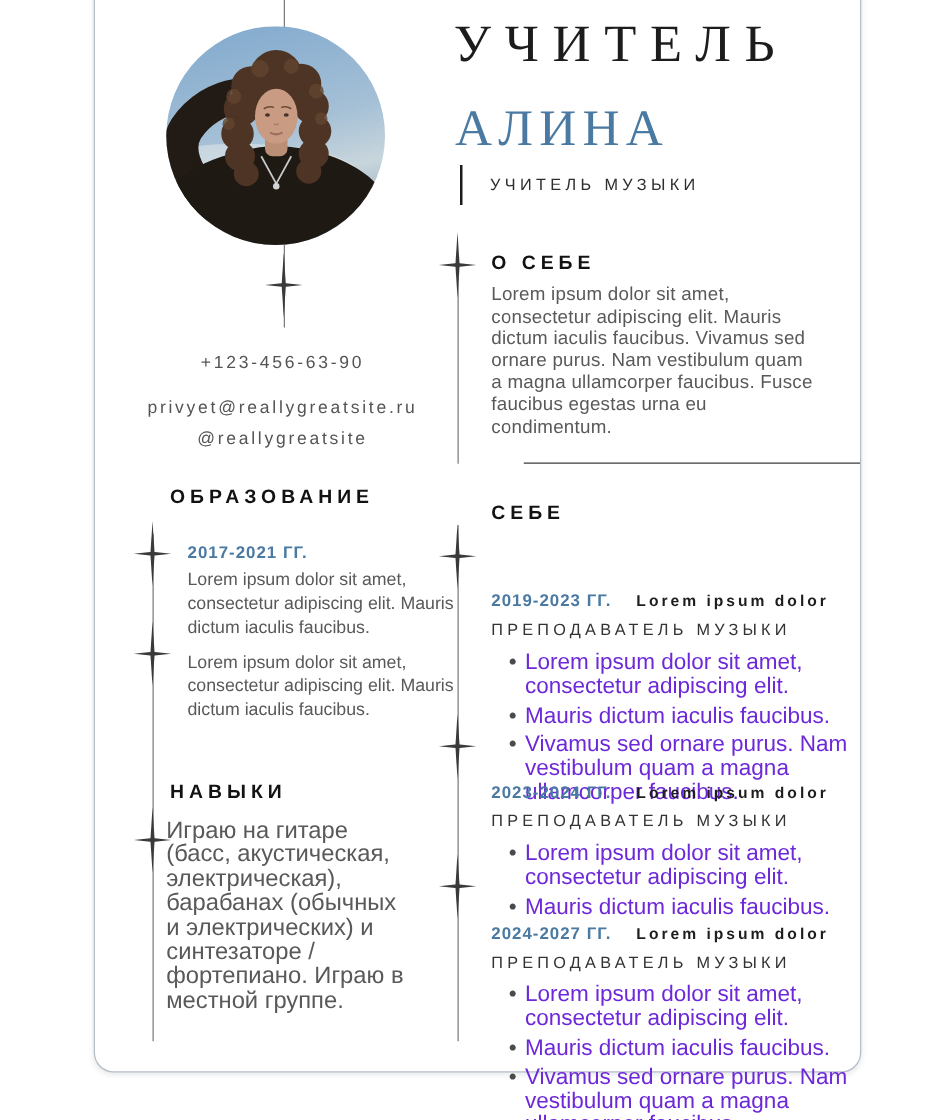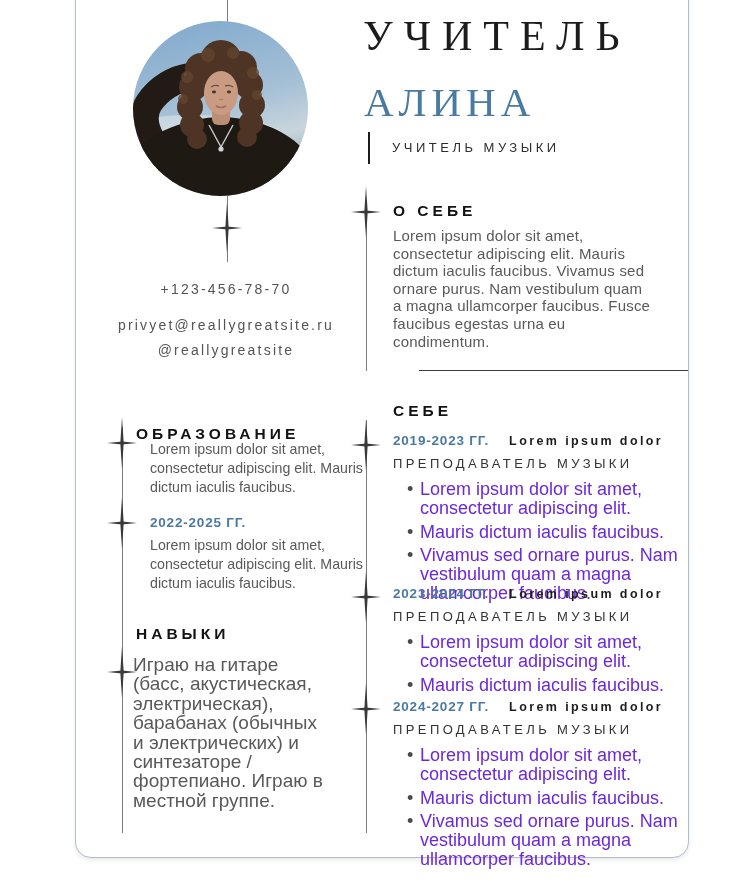--- a/index.html
+++ b/index.html
@@ -37,21 +37,21 @@
     color:#121212;white-space:nowrap;
   }
   .body-text{color:var(--body);}
   .about-text{left:393px;top:227px;width:262px;font-size:15px;line-height:17.6px;letter-spacing:.2px;}
   .contact{left:66px;width:320px;text-align:center;font-size:14px;letter-spacing:2.2px;color:#545454;white-space:nowrap;}
   .edu-item{left:150px;width:228px;}
   .edu-date,.xp-date{font-weight:700;font-size:13.5px;letter-spacing:.8px;color:var(--accent);white-space:nowrap;}
   .edu-text{margin-top:6px;font-size:14.2px;line-height:19px;color:var(--body);}
   .skills-text{left:133px;top:655px;width:198px;font-size:19px;line-height:19.4px;}
   .xp-entry{left:393px;width:300px;}
-  .xp-dates{height:15px;display:flex;align-items:baseline;}
+  .xp-dates{height:15px;display:flex;align-items:baseline;margin-top:40px;}
   .xp-company{font-weight:700;font-size:12.5px;letter-spacing:2.4px;color:#1d1d1d;margin-left:20px;white-space:nowrap;}
   .xp-role{margin-top:8px;font-size:13px;letter-spacing:3.4px;color:#333;font-weight:400;white-space:nowrap;}
   .xp-entry ul{margin:9px 0 0 13px;padding:0;list-style:none;}
   .xp-entry li{position:relative;padding-left:14px;margin-bottom:5px;width:268px;
     font-size:18px;line-height:18.8px;color:#6d28d9;}
   .xp-entry li::before{content:"\2022";position:absolute;left:1px;top:0;color:#4a4a4a;}
   .sparkle{width:30px;height:52px;}
 </style>
 </head>
 <body>
@@ -150,33 +150,33 @@
     <path d="M76,104 L88,126 L100,104" fill="none" stroke="#d9dde0" stroke-width="1.4" opacity="0.9"></path>
     <circle cx="88" cy="128" r="2.6" fill="#d9dde0" opacity="0.95"></circle>
   </g>
 </svg>
 
 <div class="abs name-last">УЧИТЕЛЬ</div>
 <div class="abs name-first">АЛИНА</div>
 <div class="abs titlebar" style="left:368px;top:132px;height:32px;"></div>
 <div class="abs job-title">УЧИТЕЛЬ МУЗЫКИ</div>
 
-<div class="abs contact" style="top:281px;">+123-456-78-70</div>
+<div class="abs contact" style="top:281px;">+123-456-63-90</div>
 <div class="abs contact" style="top:317px;">privyet@reallygreatsite.ru</div>
 <div class="abs contact" style="top:342px;">@reallygreatsite</div>
 
 <div class="abs sec-h" style="left:393px;top:202px;">О СЕБЕ</div>
 <div class="abs body-text about-text">Lorem ipsum dolor sit amet, consectetur adipiscing elit. Mauris dictum iaculis faucibus. Vivamus sed ornare purus. Nam vestibulum quam a magna ullamcorper faucibus. Fusce faucibus egestas urna eu condimentum.</div>
 
-<div class="abs sec-h" style="left:136px;top:425px;">ОБРАЗОВАНИЕ</div>
+<div class="abs sec-h" style="left:136px;top:389px;">ОБРАЗОВАНИЕ</div>
 <div class="abs edu-item" style="top:434px;">
+  <div class="edu-date">2017-2021 ГГ.</div>
   <div class="edu-text">Lorem ipsum dolor sit amet, consectetur adipiscing elit. Mauris dictum iaculis faucibus.</div>
 </div>
 <div class="abs edu-item" style="top:515px;">
-  <div class="edu-date">2022-2025 ГГ.</div>
   <div class="edu-text">Lorem ipsum dolor sit amet, consectetur adipiscing elit. Mauris dictum iaculis faucibus.</div>
 </div>
 
 <div class="abs sec-h" style="left:136px;top:625px;">НАВЫКИ</div>
 <div class="abs body-text skills-text">Играю на гитаре (басс, акустическая, электрическая), барабанах (обычных и электрических) и синтезаторе / фортепиано. Играю в местной группе.</div>
 
 <div class="abs sec-h" style="left:393px;top:402px;">СЕБЕ</div>
 
 <div class="abs xp-entry" style="top:433px;">
   <div class="xp-dates">

